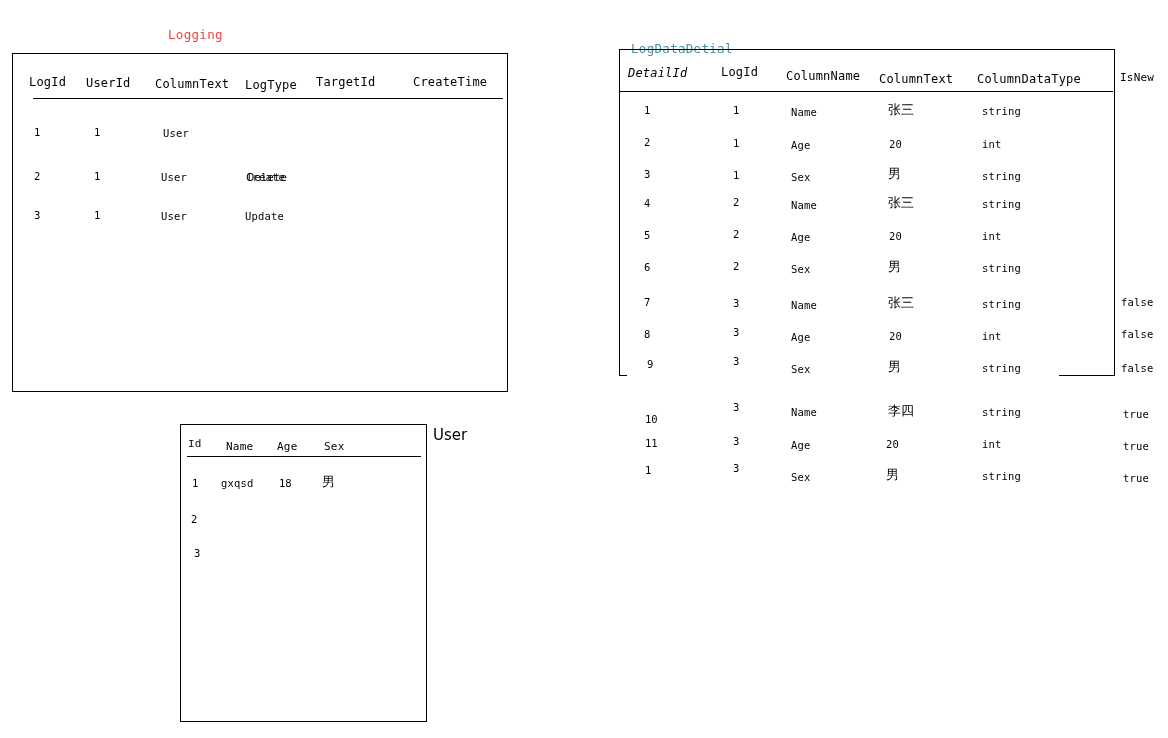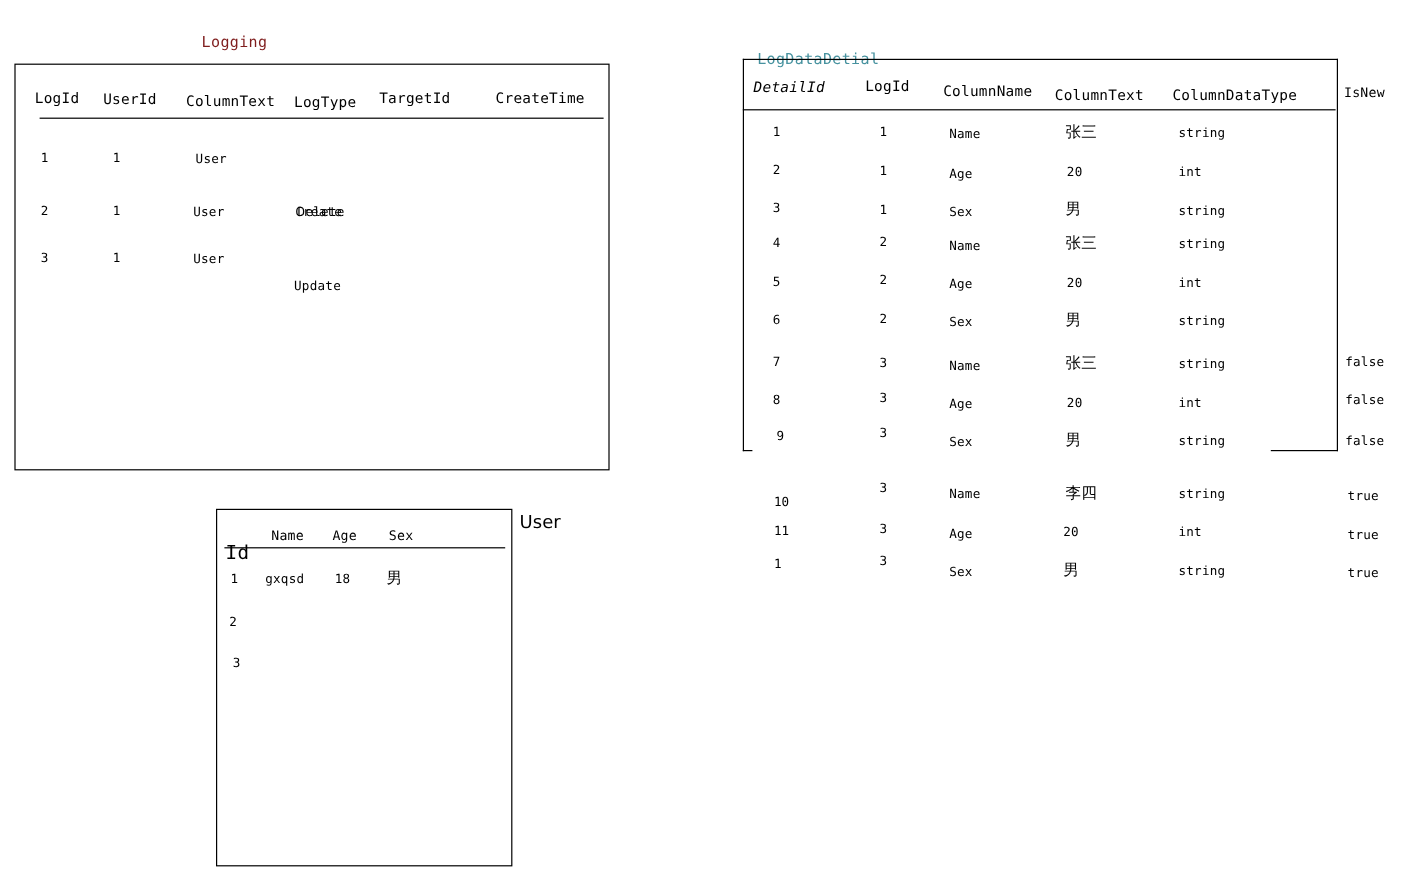--- a/index.html
+++ b/index.html
@@ -77,21 +77,21 @@
     position: absolute;
     font-family: "DejaVu Sans", "Liberation Sans", sans-serif;
     font-size: 15px;
     color: #000000;
     white-space: nowrap;
   }
 </style>
 </head>
 <body>
 
-<div class="tbl-title abs" style="left:168px; top:27px; color:#7f1d1d;">Logging</div>
+<div class="tbl-title abs" style="left:168px; top:27px; color:#ef4444;">Logging</div>
 
 <div class="tbl-box abs" style="left:12px; top:53px; width:496px; height:339px;">
   <div class="hrule" style="left:20px; top:44px; width:470px;"></div>
 </div>
 
 <div class="cell hd" style="left:29px;  top:75px;">LogId</div>
 <div class="cell hd" style="left:86px;  top:76px;">UserId</div>
 <div class="cell hd" style="left:155px; top:77px;">ColumnText</div>
 <div class="cell hd" style="left:245px; top:78px;">LogType</div>
 <div class="cell hd" style="left:316px; top:75px;">TargetId</div>
@@ -107,31 +107,31 @@
 <div class="cell dt-num" style="left:34px;  top:170px;">2</div>
 <div class="cell dt-num" style="left:94px;  top:170px;">1</div>
 <div class="cell dt" style="left:161px; top:171px;">User</div>
 <div class="cell dt" style="left:248px; top:171px;">Delete</div>
 <div class="cell dt" style="left:318px; top:171px;"></div>
 <div class="cell dt" style="left:415px; top:171px;"></div>
 
 <div class="cell dt-num" style="left:34px;  top:209px;">3</div>
 <div class="cell dt-num" style="left:94px;  top:209px;">1</div>
 <div class="cell dt" style="left:161px; top:210px;">User</div>
-<div class="cell dt" style="left:245px; top:210px;margin-top:23px;">Update</div>
+<div class="cell dt" style="left:245px; top:210px;">Update</div>
 <div class="cell dt" style="left:318px; top:210px;"></div>
 <div class="cell dt" style="left:415px; top:210px;"></div>
 
 <div class="outside-label" style="left:433px; top:426px;">User</div>
 
 <div class="tbl-box abs" style="left:180px; top:424px; width:247px; height:298px;">
   <div class="hrule" style="left:6px; top:31px; width:234px;"></div>
 </div>
 
-<div class="cell hd" style="left:188px; top:451px; font-size:16px;">Id</div>
+<div class="cell hd" style="left:188px; top:438px; font-size:11px;font-family:Liberation Mono, monospace;">Id</div>
 <div class="cell hd" style="left:226px; top:440px; font-size:11px;">Name</div>
 <div class="cell hd" style="left:277px; top:440px; font-size:11px;">Age</div>
 <div class="cell hd" style="left:324px; top:440px; font-size:11px;">Sex</div>
 
 <div class="cell dt-num" style="left:192px; top:477px;">1</div>
 <div class="cell dt" style="left:221px; top:477px;">gxqsd</div>
 <div class="cell dt-num" style="left:279px; top:477px;">18</div>
 <div class="cell cjk" style="left:322px; top:473px;">男</div>
 
 <div class="cell dt-num" style="left:191px; top:513px;">2</div>

